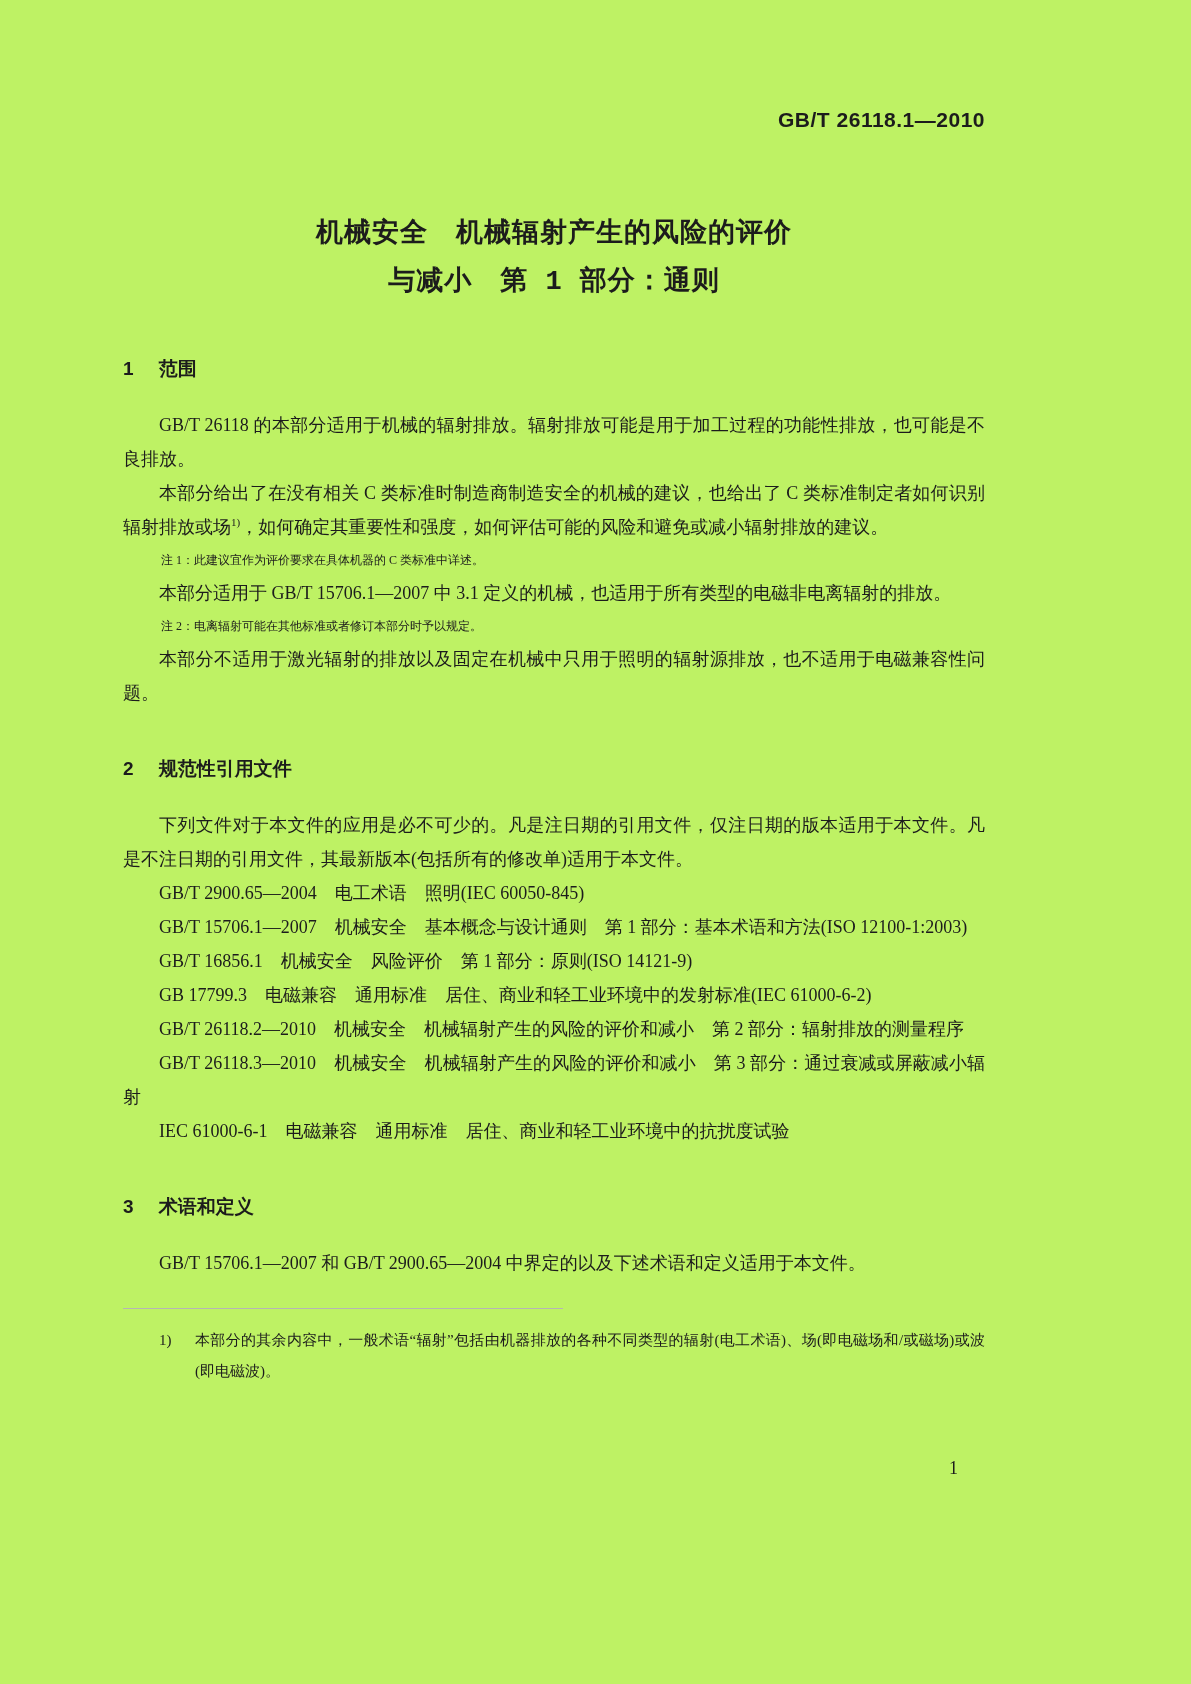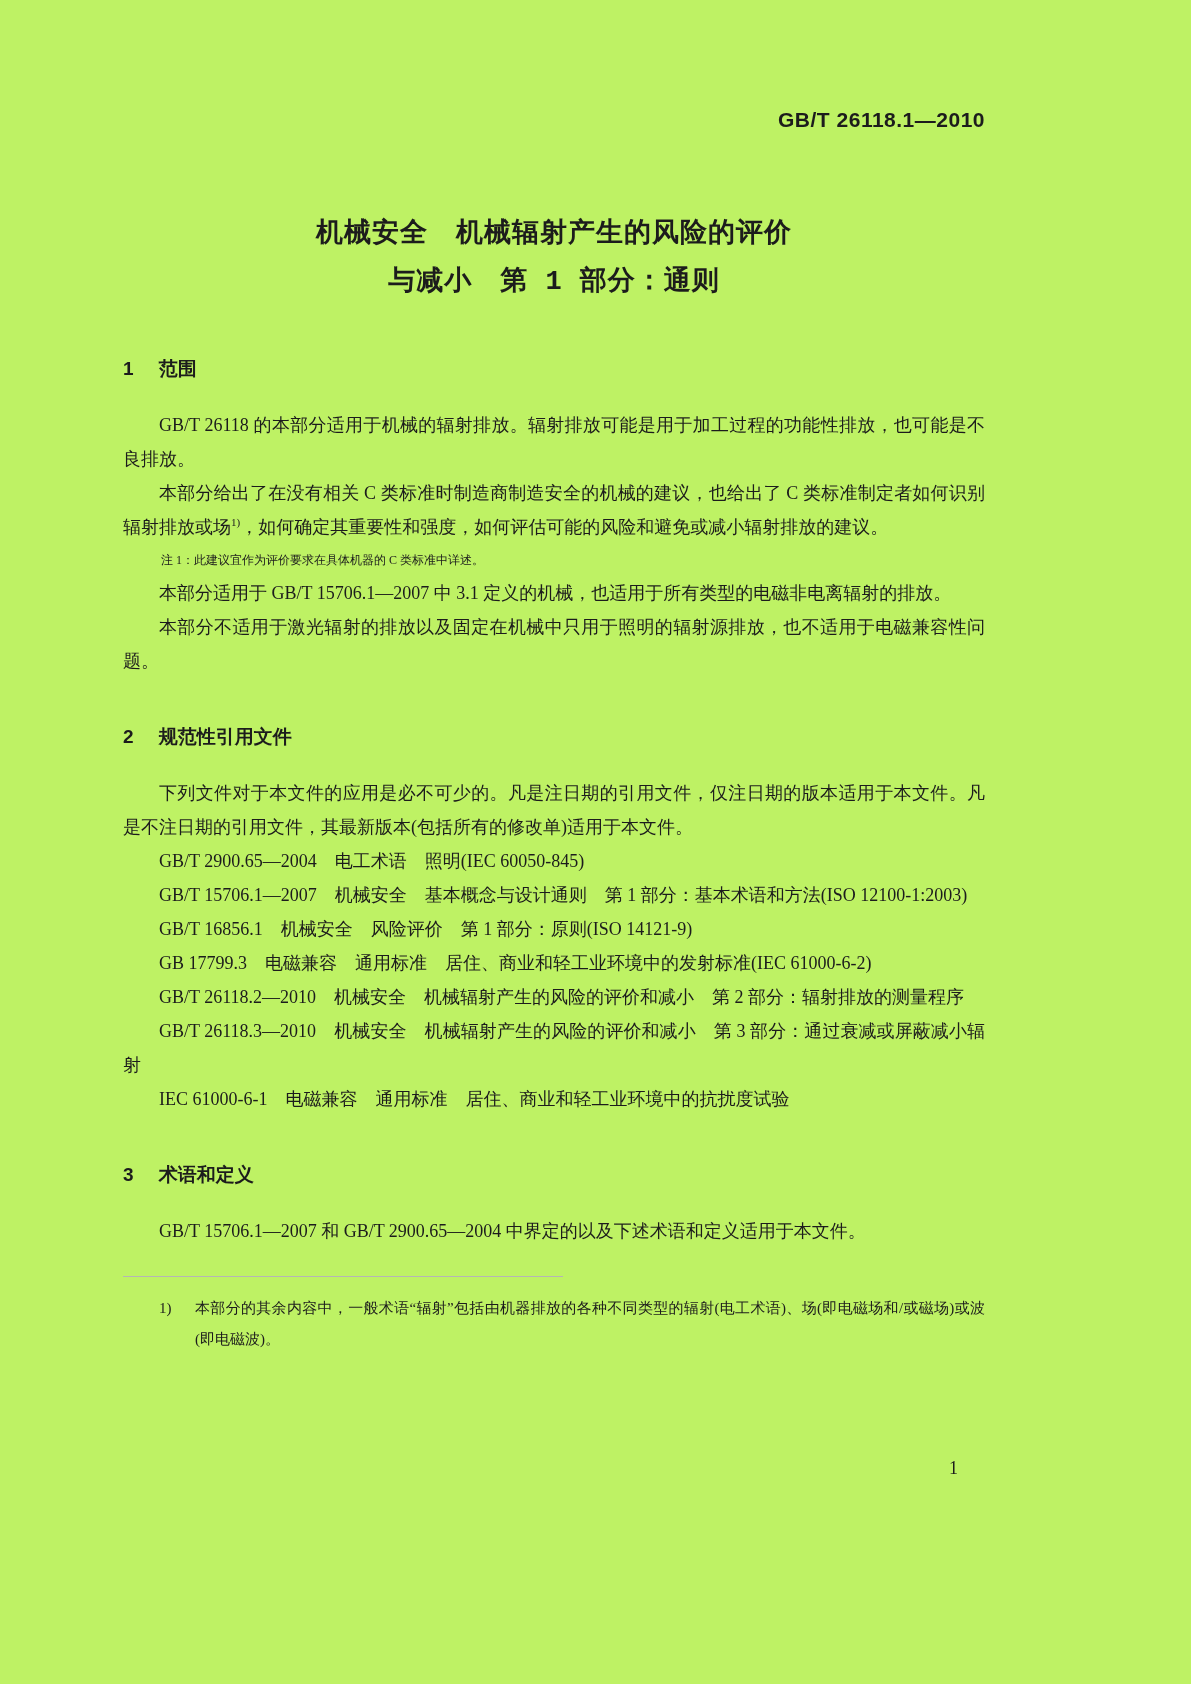--- a/index.html
+++ b/index.html
@@ -101,20 +101,21 @@
     <h2 class="section-heading first">
       <span class="sec-num">1</span>
       <span class="sec-title">范围</span>
     </h2>
     <p class="para">GB/T 26118 的本部分适用于机械的辐射排放。辐射排放可能是用于加工过程的功能性排放，也可能是不良排放。</p>
     <p class="para">
       <span>本部分给出了在没有相关 C 类标准时制造商制造安全的机械的建议，也给出了 C 类标准制定者如何识别辐射排放或场</span><sup class="fn-ref">1)</sup><span>，如何确定其重要性和强度，如何评估可能的风险和避免或减小辐射排放的建议。</span>
     </p>
     <p class="note">注 1：此建议宜作为评价要求在具体机器的 C 类标准中详述。</p>
     <p class="para">本部分适用于 GB/T 15706.1—2007 中 3.1 定义的机械，也适用于所有类型的电磁非电离辐射的排放。</p>
+    <p class="note">注 2：电离辐射可能在其他标准或者修订本部分时予以规定。</p>
     <p class="para">本部分不适用于激光辐射的排放以及固定在机械中只用于照明的辐射源排放，也不适用于电磁兼容性问题。</p>
   </div>
 
   <div class="section">
     <h2 class="section-heading">
       <span class="sec-num">2</span>
       <span class="sec-title">规范性引用文件</span>
     </h2>
     <p class="para">下列文件对于本文件的应用是必不可少的。凡是注日期的引用文件，仅注日期的版本适用于本文件。凡是不注日期的引用文件，其最新版本(包括所有的修改单)适用于本文件。</p>
     <p class="para">GB/T 2900.65—2004　电工术语　照明(IEC 60050-845)</p>

